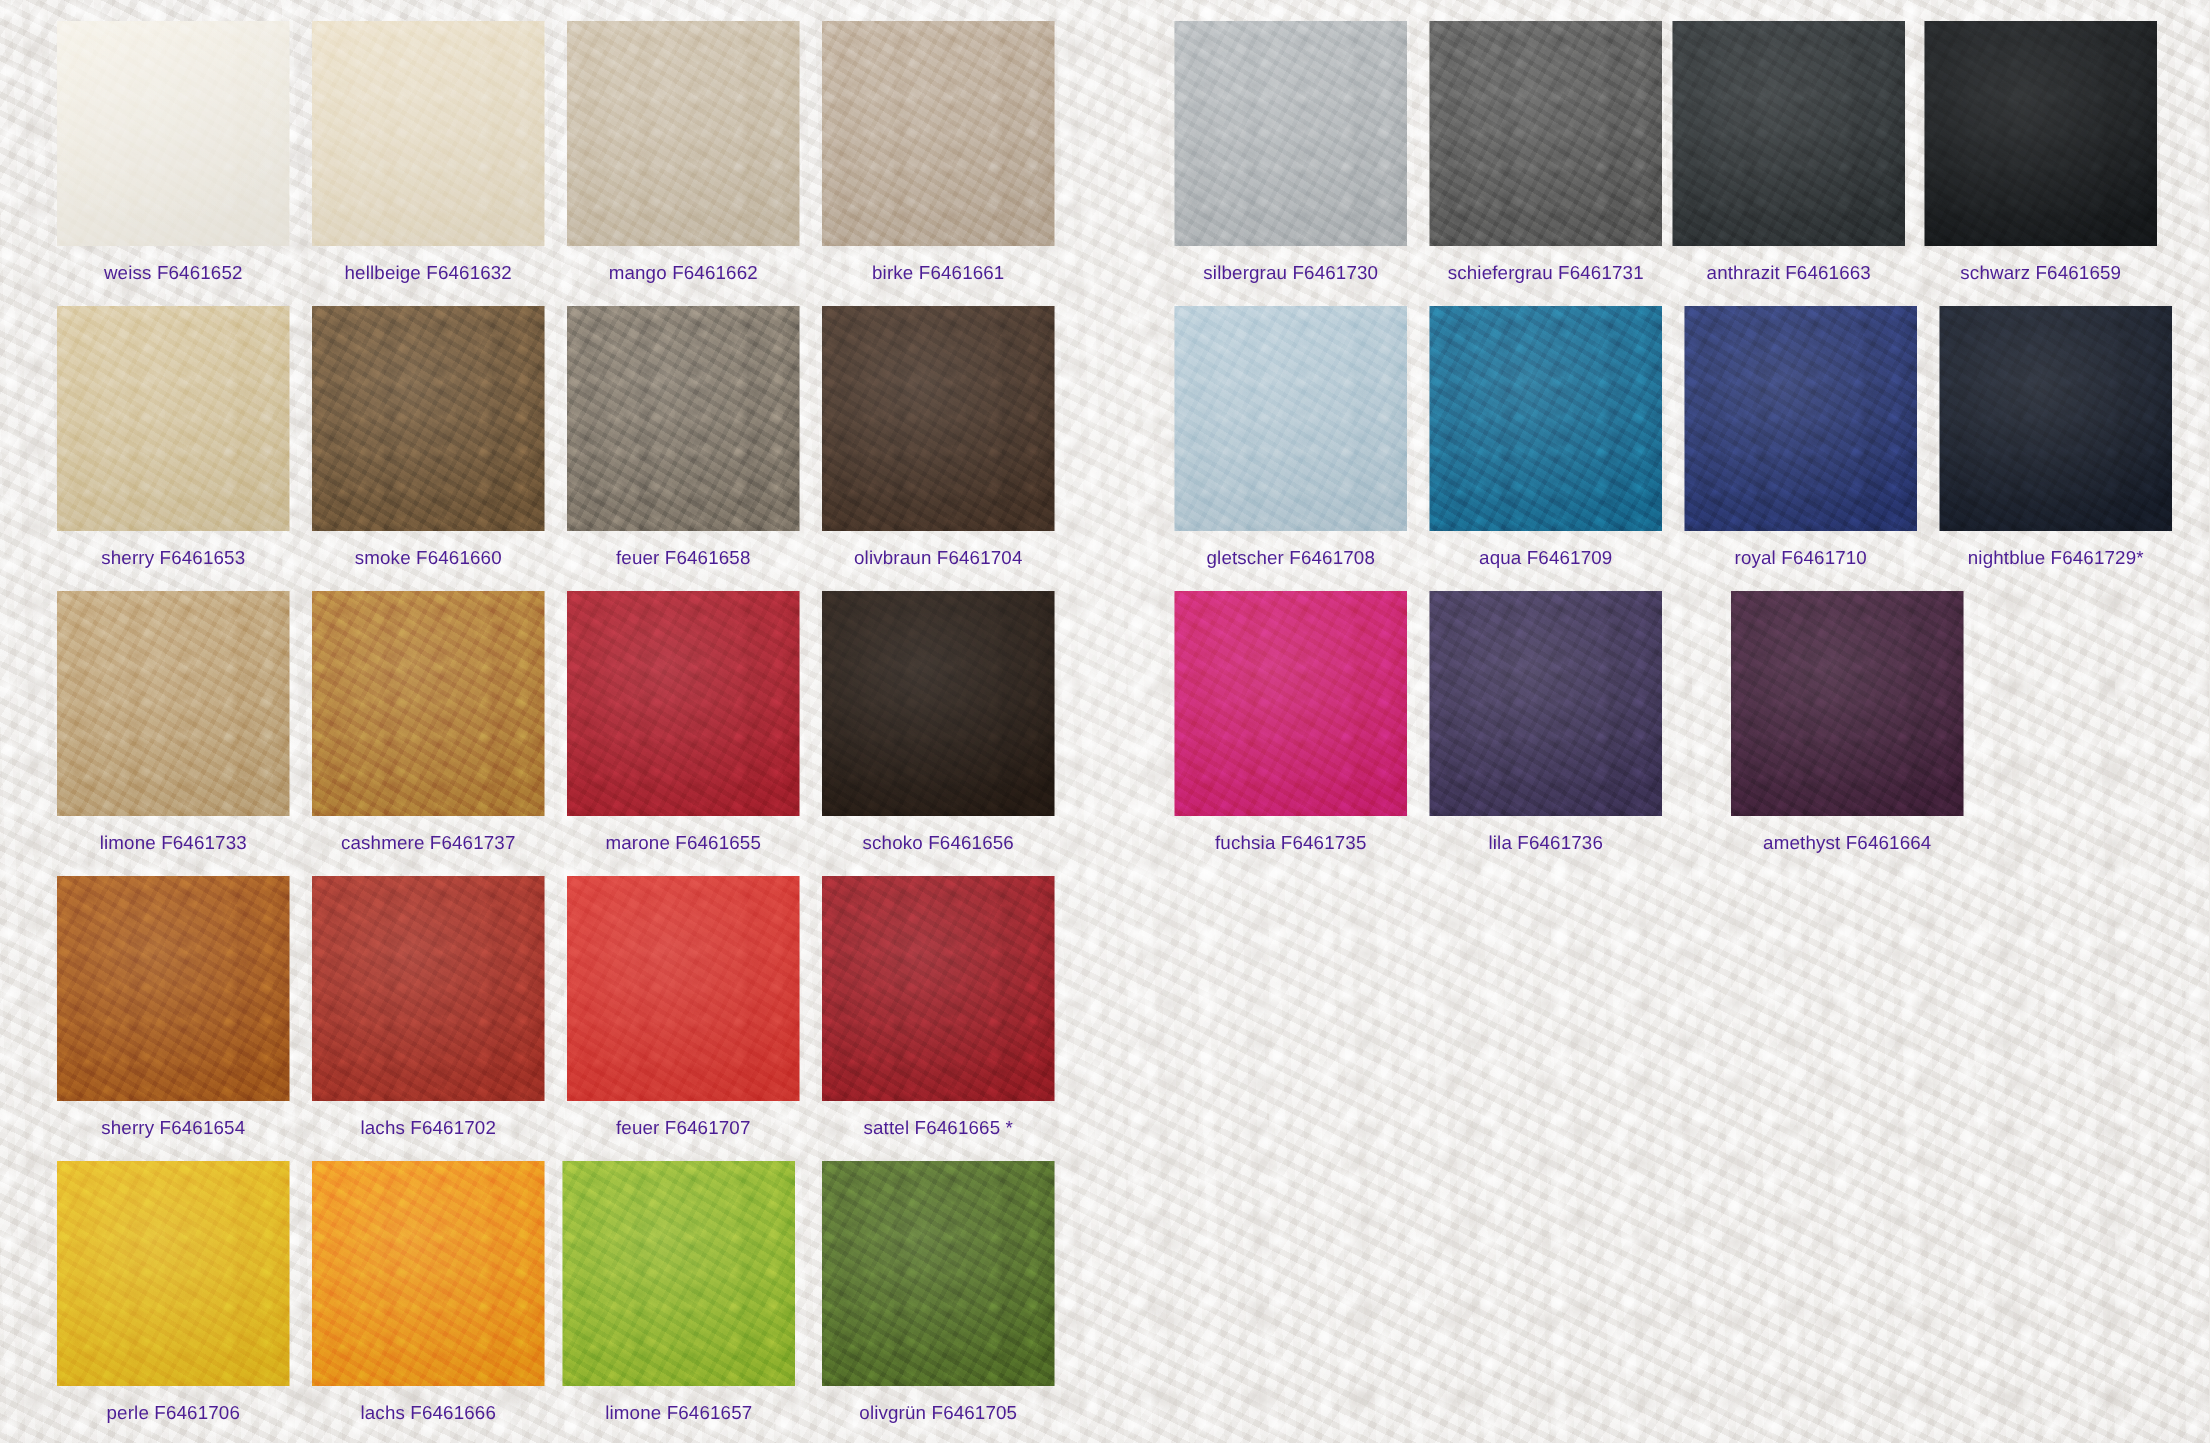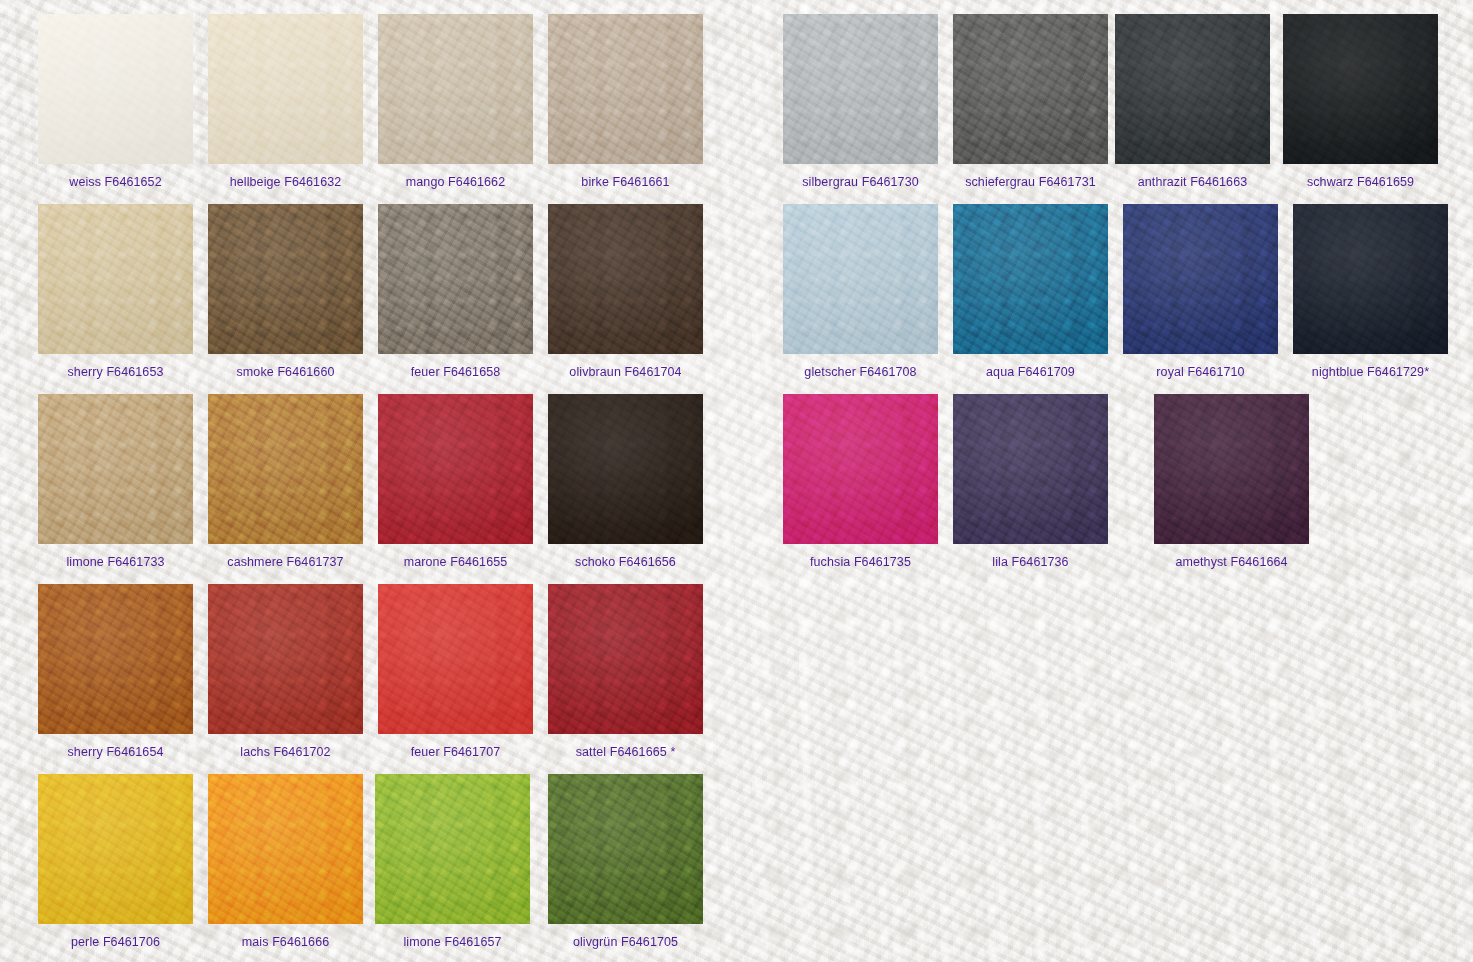--- a/index.html
+++ b/index.html
@@ -192,21 +192,21 @@
           <div class="swatch-label">sattel F6461665 *</div>
         </div>
       </div>
       <div class="swatch-row" style="top: 774px;">
         <div class="swatch-cell" style="left: 0px;">
           <div class="swatch-chip" style="background-color: rgb(230, 184, 29);"></div>
           <div class="swatch-label">perle F6461706</div>
         </div>
         <div class="swatch-cell" style="left: 170px;">
           <div class="swatch-chip" style="background-color: rgb(242, 147, 23);"></div>
-          <div class="swatch-label">mais F6461666</div>
+          <div class="swatch-label">lachs F6461666</div>
         </div>
         <div class="swatch-cell" style="left: 325px; padding-left: 12px;">
           <div class="swatch-chip" style="background-color: rgb(142, 183, 44);"></div>
           <div class="swatch-label">limone F6461657</div>
         </div>
         <div class="swatch-cell" style="left: 510px;">
           <div class="swatch-chip" style="background-color: rgb(79, 107, 38);"></div>
           <div class="swatch-label">olivgrün F6461705</div>
         </div>
       </div>

